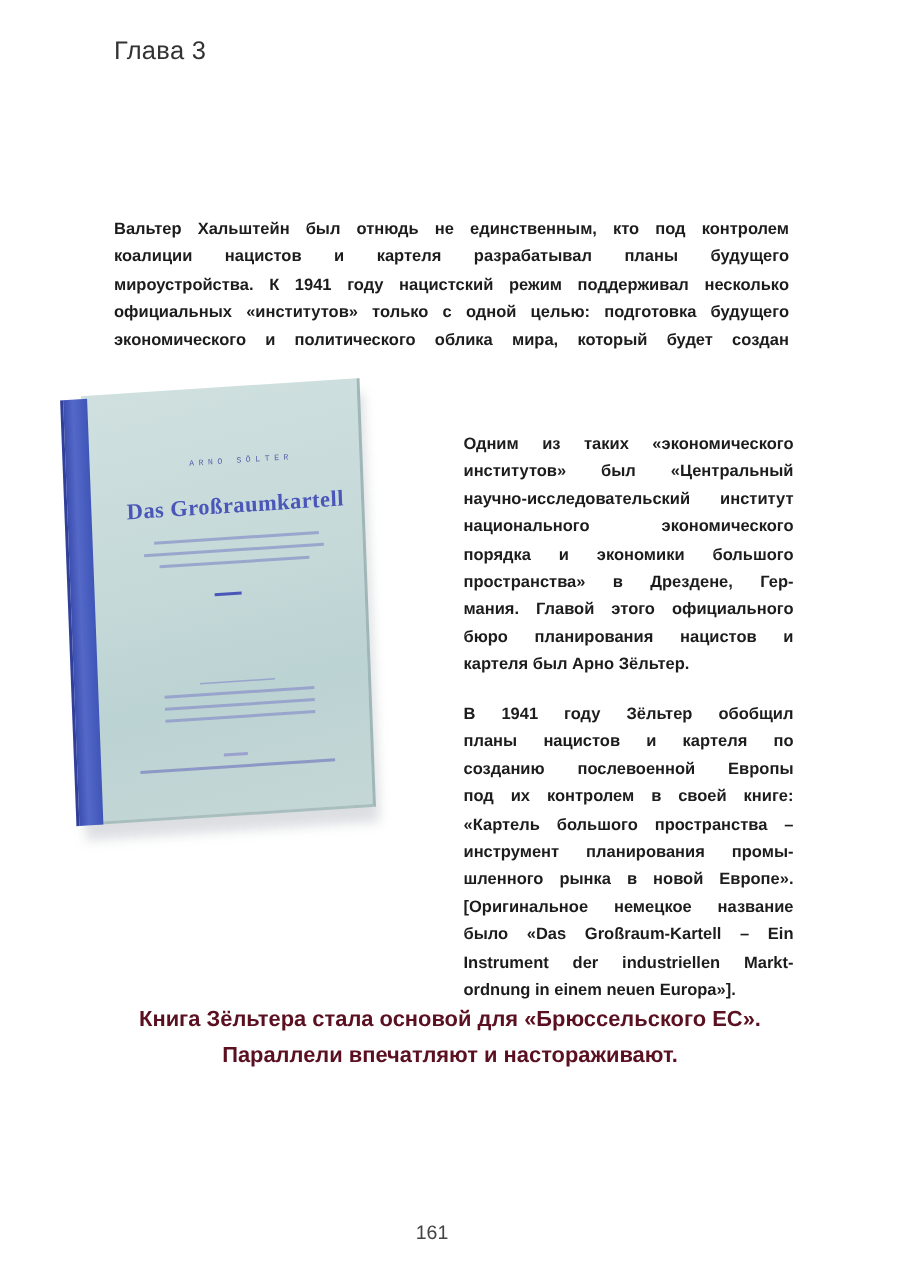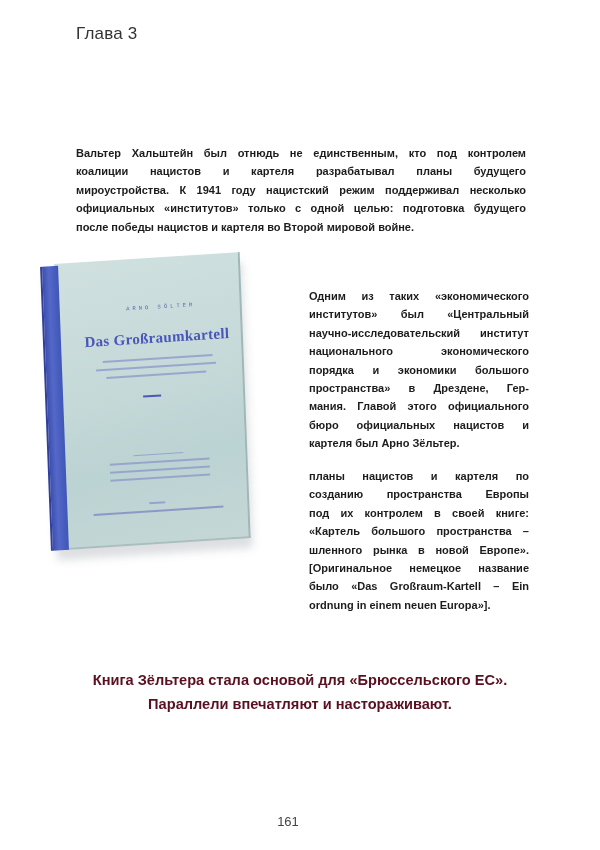--- a/index.html
+++ b/index.html
@@ -80,21 +80,21 @@
 </head>
 <body>
 
 <div class="running-head">Глава 3</div>
 
 <div class="para" id="p1">
   <span class="line">Вальтер Хальштейн был отнюдь не единственным, кто под контролем</span>
   <span class="line">коалиции нацистов и картеля разрабатывал планы будущего</span>
   <span class="line">мироустройства. К 1941 году нацистский режим поддерживал несколько</span>
   <span class="line">официальных «институтов» только с одной целью: подготовка будущего</span>
-  <span class="line last">после победы нацистов и картеля во Второй мировой войне.</span>
+  <span class="line">экономического и политического облика мира, который будет создан</span>
 </div>
 
 <div class="book">
   <div class="book-shadow"></div>
   <div class="book-cover">
     <div class="cover-author">ARNO SÖLTER</div>
     <div class="cover-title">Das Großraumkartell</div>
     <div class="cover-sub" style="top:100px;"></div>
     <div class="cover-sub" style="top:108px;left:38px;width:120px;"></div>
     <div class="cover-sub" style="top:116px;left:48px;width:100px;"></div>
@@ -110,32 +110,35 @@
 </div>
 
 <div class="para" id="p2">
   <span class="line">Одним из таких «экономического</span>
   <span class="line">институтов» был «Центральный</span>
   <span class="line">научно-исследовательский институт</span>
   <span class="line">национального экономического</span>
   <span class="line">порядка и экономики большого</span>
   <span class="line">пространства» в Дрездене, Гер-</span>
   <span class="line">мания. Главой этого официального</span>
-  <span class="line">бюро официальных нацистов и</span>
+  <span class="line">бюро планирования нацистов и</span>
   <span class="line last">картеля был Арно Зёльтер.</span>
 </div>
 
 <div class="para" id="p3">
+  <span class="line">В 1941 году Зёльтер обобщил</span>
   <span class="line">планы нацистов и картеля по</span>
-  <span class="line">созданию пространства Европы</span>
+  <span class="line">созданию послевоенной Европы</span>
   <span class="line">под их контролем в своей книге:</span>
   <span class="line">«Картель большого пространства –</span>
+  <span class="line">инструмент планирования промы-</span>
   <span class="line">шленного рынка в новой Европе».</span>
   <span class="line">[Оригинальное немецкое название</span>
   <span class="line">было «Das Großraum-Kartell – Ein</span>
+  <span class="line">Instrument der industriellen Markt-</span>
   <span class="line last">ordnung in einem neuen Europa»].</span>
 </div>
 
 <div class="callout">
   <div>Книга Зёльтера стала основой для «Брюссельского ЕС».</div>
   <div>Параллели впечатляют и настораживают.</div>
 </div>
 
 <div class="page-number">161</div>
 

